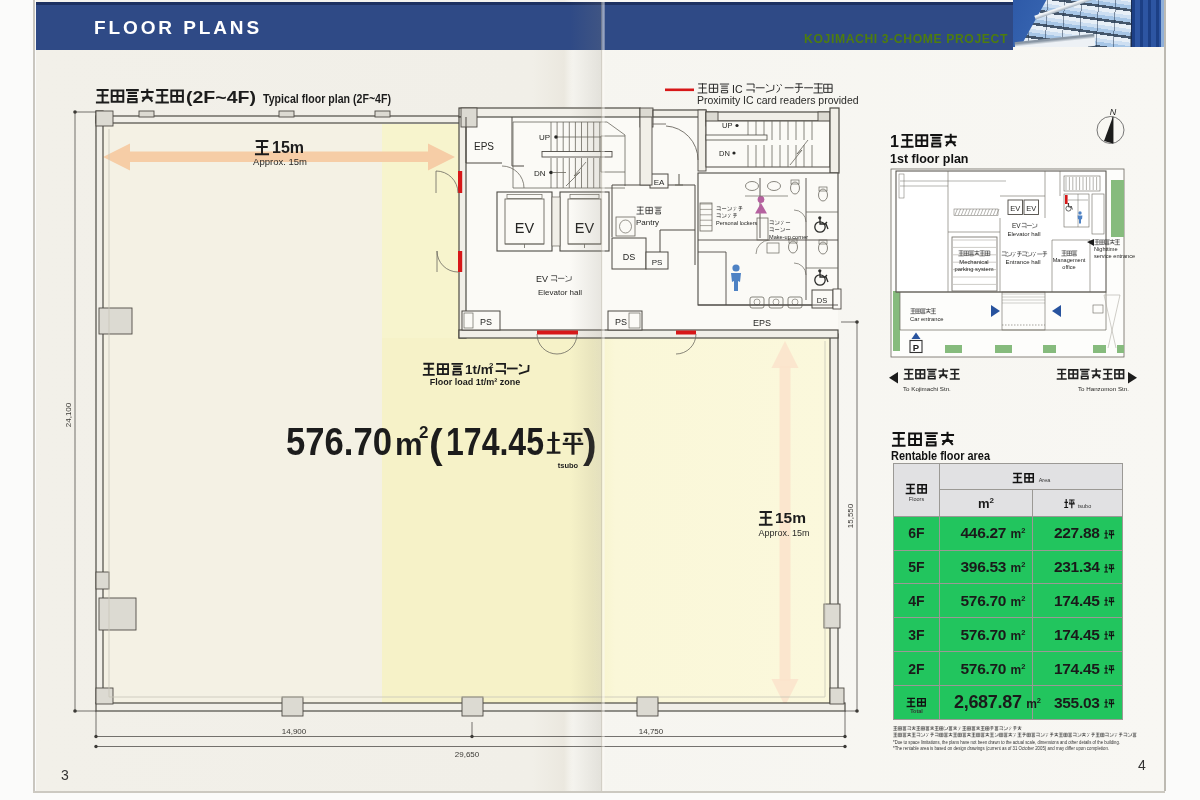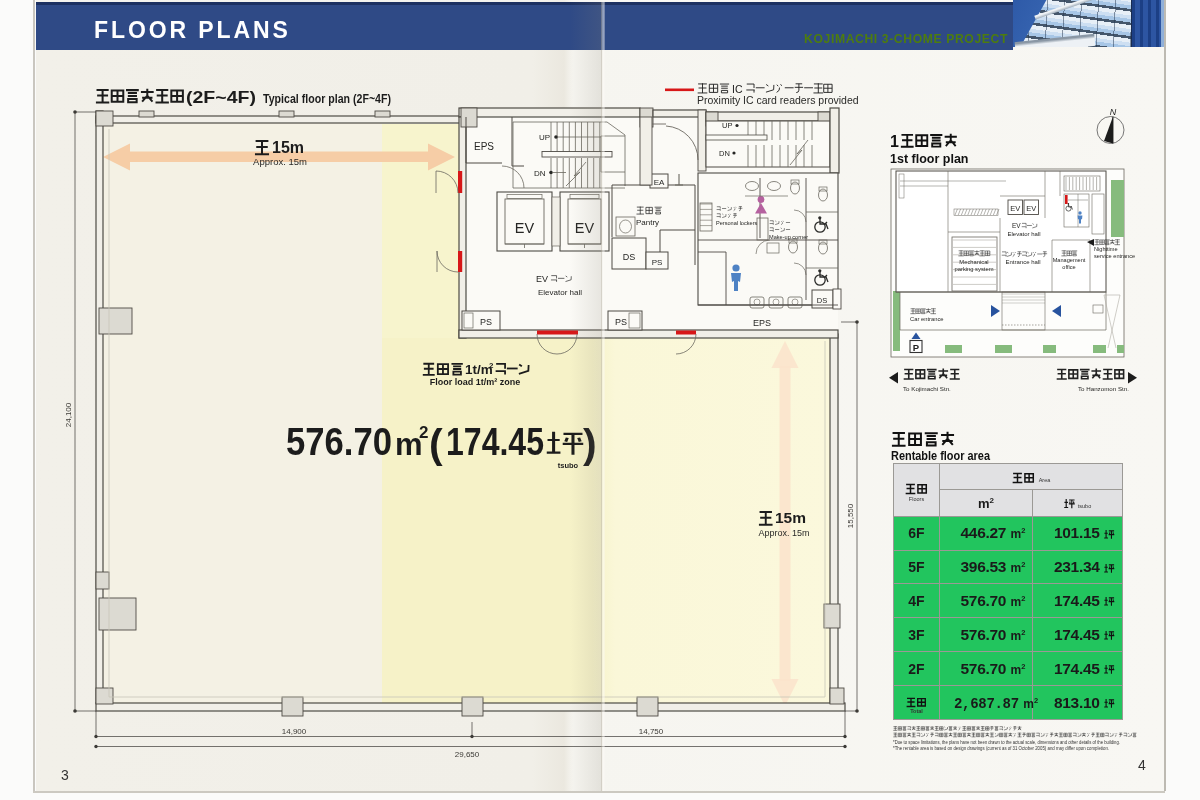--- a/index.html
+++ b/index.html
@@ -4,34 +4,34 @@
 font-family:"Liberation Sans",sans-serif;}
 #page{position:absolute;left:36px;top:0;width:1128px;height:791px;
 background:linear-gradient(90deg,#f2f0e9 0%,#f1efe8 44%,#ebe8df 46.8%,#f6f5f0 47.6%,#f8f7f3 100%);}
 #page::after{content:"";position:absolute;left:0;top:0;width:100%;height:100%;
 background:linear-gradient(180deg,rgba(255,255,255,.25),rgba(255,255,255,0) 6%);}
 #ledge{position:absolute;left:33px;top:0;width:2px;height:791px;background:#c9c6bf;}
 #redge{position:absolute;left:1164px;top:0;width:1.5px;height:791px;background:#bdbab2;}
 #bedge{position:absolute;left:33px;top:791px;width:1132px;height:1.5px;background:#ccc9c1;}
 #hbar{position:absolute;left:36px;top:2px;width:977px;height:48px;background:#2f4a86;}
 #hbar::before{content:"";position:absolute;left:0;top:0;width:100%;height:3px;background:#1d3161;}
-#fp{position:absolute;left:94px;top:17px;color:#fff;font-size:23px;font-weight:bold;letter-spacing:2.9px;}
+#fp{position:absolute;left:94px;top:17px;color:#fff;font-size:19px;font-weight:bold;letter-spacing:2.9px;}
 #kj{position:absolute;left:0;top:31.5px;width:1008px;text-align:right;color:#4d7c0f;font-size:12.2px;font-weight:bold;letter-spacing:0.6px;}
 #photo{position:absolute;left:1013px;top:0;width:151px;height:47px;overflow:hidden;
 background:linear-gradient(115deg,#2e5aa8 0%,#3866b2 30%,#6c94cc 60%,#9db8dc 100%);}
 .ph{position:absolute;}
 #area-table{position:absolute;left:893px;top:463px;width:229px;height:257px;border-collapse:collapse;table-layout:fixed;border:1.5px solid #62605c;padding-left:8px;}
 #area-table td{border:1px solid #9b9995;text-align:center;vertical-align:middle;padding:0;color:#1a1a1a;background:#22c55e;}
 #area-table td.hd{background:#e1e1e3;}
 #area-table tr{height:33.4px;}
 #area-table tr:first-child{height:26px;}
 #area-table tr:nth-child(2){height:26px;}
 .tiny{font-size:5.5px;color:#333;line-height:4px;}
 .num,.numt{font-size:15.5px;font-weight:bold;letter-spacing:-0.3px;}
-.numt{font-size:14px;font-family:Liberation Mono, monospace;}
+.numt{font-size:18px;}
 .unit{font-size:12px;font-weight:bold;}
 .unit sup{font-size:7.5px;}
 #area-table td.c1{font-size:14px;font-weight:bold;}
 #area-table td.c2,#area-table td.c3{padding-left:14px;}
 svg{display:block;}
 table svg{display:inline-block;}
 </style></head><body>
 <div id="ledge"></div>
 <div id="redge"></div>
 <div id="bedge"></div>
@@ -558,21 +558,21 @@
       </tr>
 <tr>
         <td class="hd"><span style="font-size:13px;font-weight:bold">m<sup style="font-size:8px">2</sup></span></td>
 <td class="hd"><svg width="12" height="13" style="vertical-align:middle" viewBox="0 0 12 13">
             <use href="#gTSB" transform="translate(0.0,1.0) scale(1.100)" stroke="#111" stroke-width="1.05" fill="none"></use>
           </svg><span class="tiny" style="margin-left:2px">tsubo</span></td>
       </tr>
 <tr class="dr">
         <td class="c1">6F</td>
         <td class="c2"><span class="num">446.27</span>&nbsp;<span class="unit">m<sup>2</sup></span></td>
-    <td class="c3"><span class="num">101.15</span>&nbsp;<span class="tsb"><svg width="11" height="12.5" style="vertical-align:middle" viewBox="0 0 11 12.5">
+    <td class="c3"><span class="num">227.88</span>&nbsp;<span class="tsb"><svg width="11" height="12.5" style="vertical-align:middle" viewBox="0 0 11 12.5">
               <use href="#gTSB" transform="translate(0.0,1.0) scale(1.050)" stroke="#111" stroke-width="1.05" fill="none"></use>
             </svg></span></td>
       </tr>
       <tr class="dr">
         <td class="c1">5F</td>
         <td class="c2"><span class="num">396.53</span>&nbsp;<span class="unit">m<sup>2</sup></span></td>
     <td class="c3"><span class="num">231.34</span>&nbsp;<span class="tsb"><svg width="11" height="12.5" style="vertical-align:middle" viewBox="0 0 11 12.5">
               <use href="#gTSB" transform="translate(0.0,1.0) scale(1.050)" stroke="#111" stroke-width="1.05" fill="none"></use>
             </svg></span></td>
       </tr>
@@ -599,17 +599,17 @@
       </tr>
 <tr class="dr">
         <td class="c1">
           <div class="gok"><svg width="21" height="12" style="vertical-align:middle" viewBox="0 0 21 12">
               <use href="#g0" transform="translate(0.0,1.0) scale(1.000)" stroke="#111" stroke-width="1.35" fill="none"></use>
               <use href="#g1" transform="translate(10.5,1.0) scale(1.000)" stroke="#111" stroke-width="1.35" fill="none"></use>
             </svg></div>
           <div class="tiny">Total</div>
         </td>
 <td class="c2"><span class="numt">2,687.87</span>&nbsp;<span class="unit">m<sup>2</sup></span></td>
-<td class="c3"><span class="num">813.10</span>&nbsp;<span class="tsb"><svg width="11" height="12.5" style="vertical-align:middle" viewBox="0 0 11 12.5">
+<td class="c3"><span class="num">355.03</span>&nbsp;<span class="tsb"><svg width="11" height="12.5" style="vertical-align:middle" viewBox="0 0 11 12.5">
               <use href="#gTSB" transform="translate(0.0,1.0) scale(1.050)" stroke="#111" stroke-width="1.05" fill="none"></use>
             </svg></span></td>
       </tr>
     </tbody>
   </table>
 </body></html>

